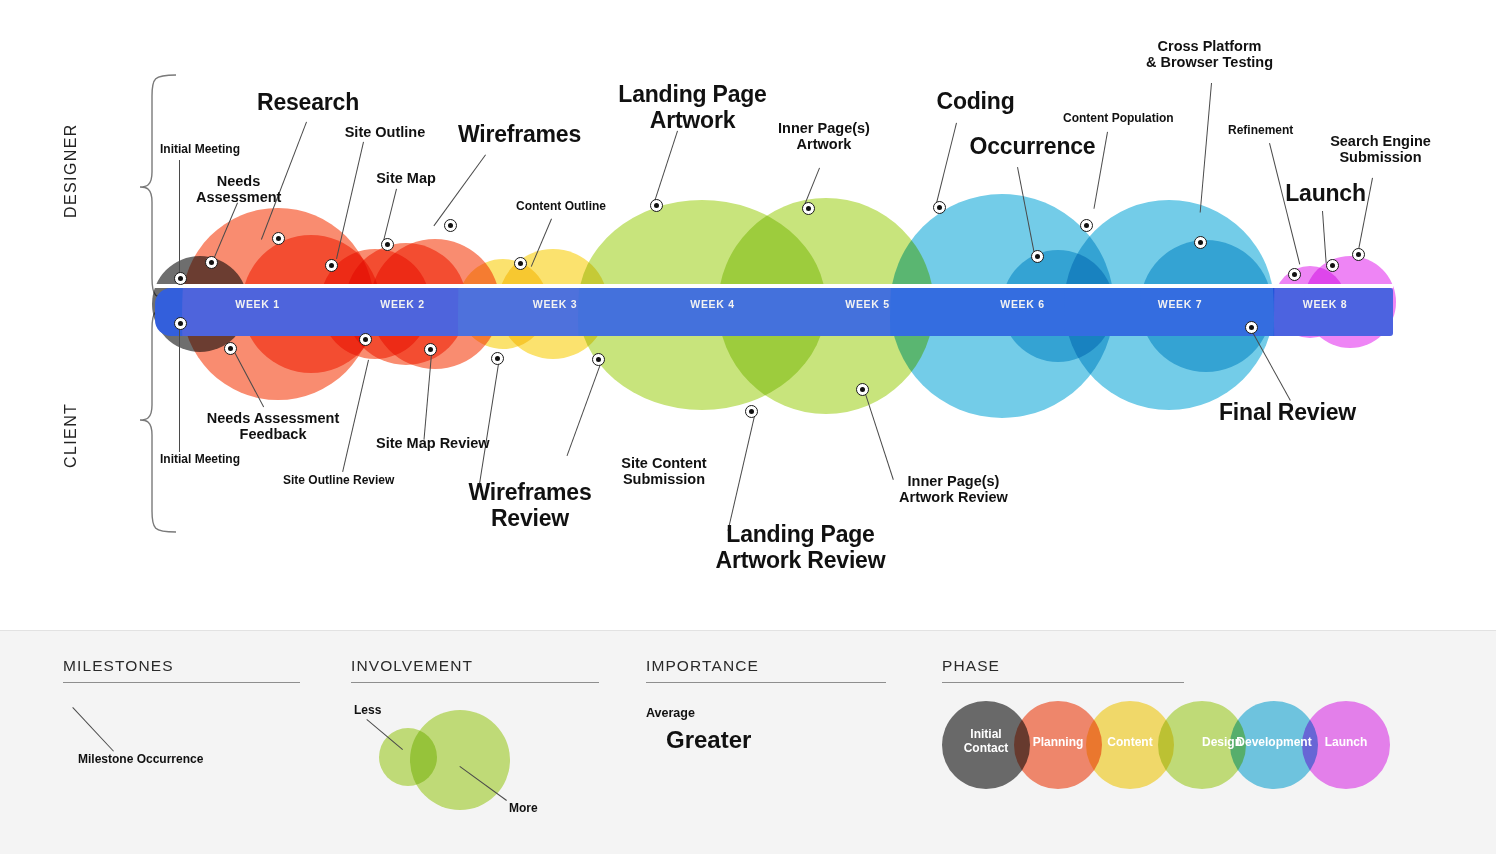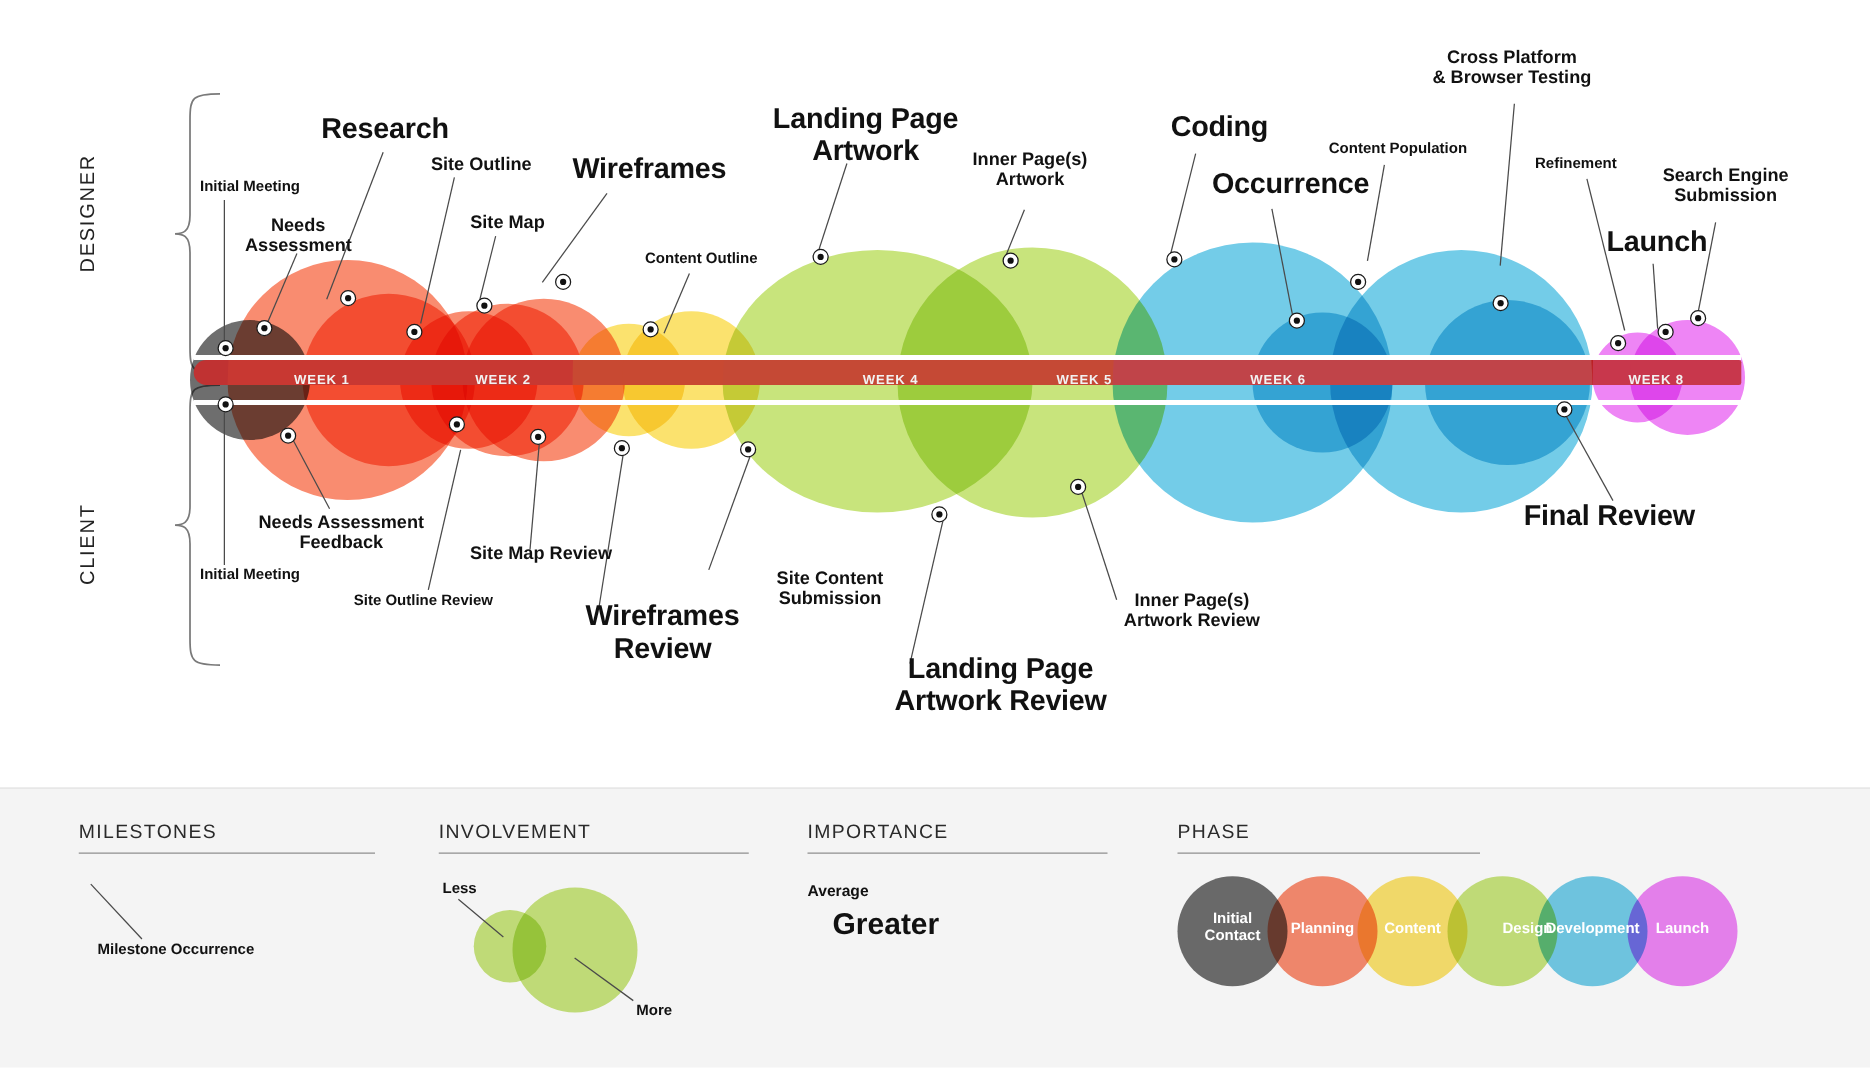--- a/index.html
+++ b/index.html
@@ -16,22 +16,22 @@
 
   
   #chart{position:absolute;left:0;top:0;width:1496px;height:630px;background:#fff;}
 
   
   #bubbles{position:absolute;left:0;top:0;width:1496px;height:630px;
            mix-blend-mode:normal;}
   .bubble{position:absolute;border-radius:50%;mix-blend-mode:multiply;}
 
   
-  #timeline{position:absolute;height:20px;border-radius:16px 3px 3px 16px;
-            background:#b91c1c;overflow:hidden;}
+  #timeline{position:absolute;height:48px;border-radius:16px 3px 3px 16px;
+            background:#1d4ed8;overflow:hidden;}
   #timeline .wk{position:absolute;top:0;height:32px;color:#f2f2f2;
                 font-size:10.5px;letter-spacing:.7px;font-weight:700;
                 display:flex;align-items:center;justify-content:center;}
   
   #bar-tints{position:absolute;left:0;top:0;width:100%;height:100%;
              mix-blend-mode:screen;opacity:.22;}
   .bar-tint{position:absolute;top:-200px;height:460px;border-radius:50%;}
 
   
   .bar-edge{position:absolute;height:4px;background:#ffffff;}
@@ -134,23 +134,25 @@
         <div class="bar-tint" style="left:423px;width:248px;background:#C8E47C;"></div>
         <div class="bar-tint" style="left:563px;width:216px;background:#C8E47C;"></div>
         <div class="bar-tint" style="left:735px;width:224px;background:#73CCE8;"></div>
         <div class="bar-tint" style="left:909px;width:210px;background:#73CCE8;"></div>
         <div class="bar-tint" style="left:985px;width:132px;background:#73CCE8;"></div>
         <div class="bar-tint" style="left:1119px;width:72px;background:#EE85F5;"></div>
         <div class="bar-tint" style="left:1149px;width:92px;background:#EE85F5;"></div>
       </div>
       <div class="wk" style="left:30px;width:145px;">WEEK 1</div>
       <div class="wk" style="left:175px;width:145px;">WEEK 2</div>
+      <div class="wk" style="left:320px;width:160px;">WEEK 3</div>
       <div class="wk" style="left:480px;width:155px;">WEEK 4</div>
       <div class="wk" style="left:635px;width:155px;">WEEK 5</div>
       <div class="wk" style="left:790px;width:155px;">WEEK 6</div>
+      <div class="wk" style="left:945px;width:160px;">WEEK 7</div>
       <div class="wk" style="left:1105px;width:130px;">WEEK 8</div>
     </div>
 
     <div class="leader" style="left:180px;top:160px;width:119px;transform:rotate(90deg);"></div>
     <div class="dot" style="left:174px;top:272px;"></div>
     <div class="lbl sm" style="left:160px;top:143px;">Initial Meeting</div>
 
     <div class="leader" style="left:238px;top:203px;width:72px;transform:rotate(113deg);"></div>
     <div class="dot" style="left:205px;top:256px;"></div>
     <div class="lbl mid c" style="left:196px;top:173px;width:85px;">Needs

